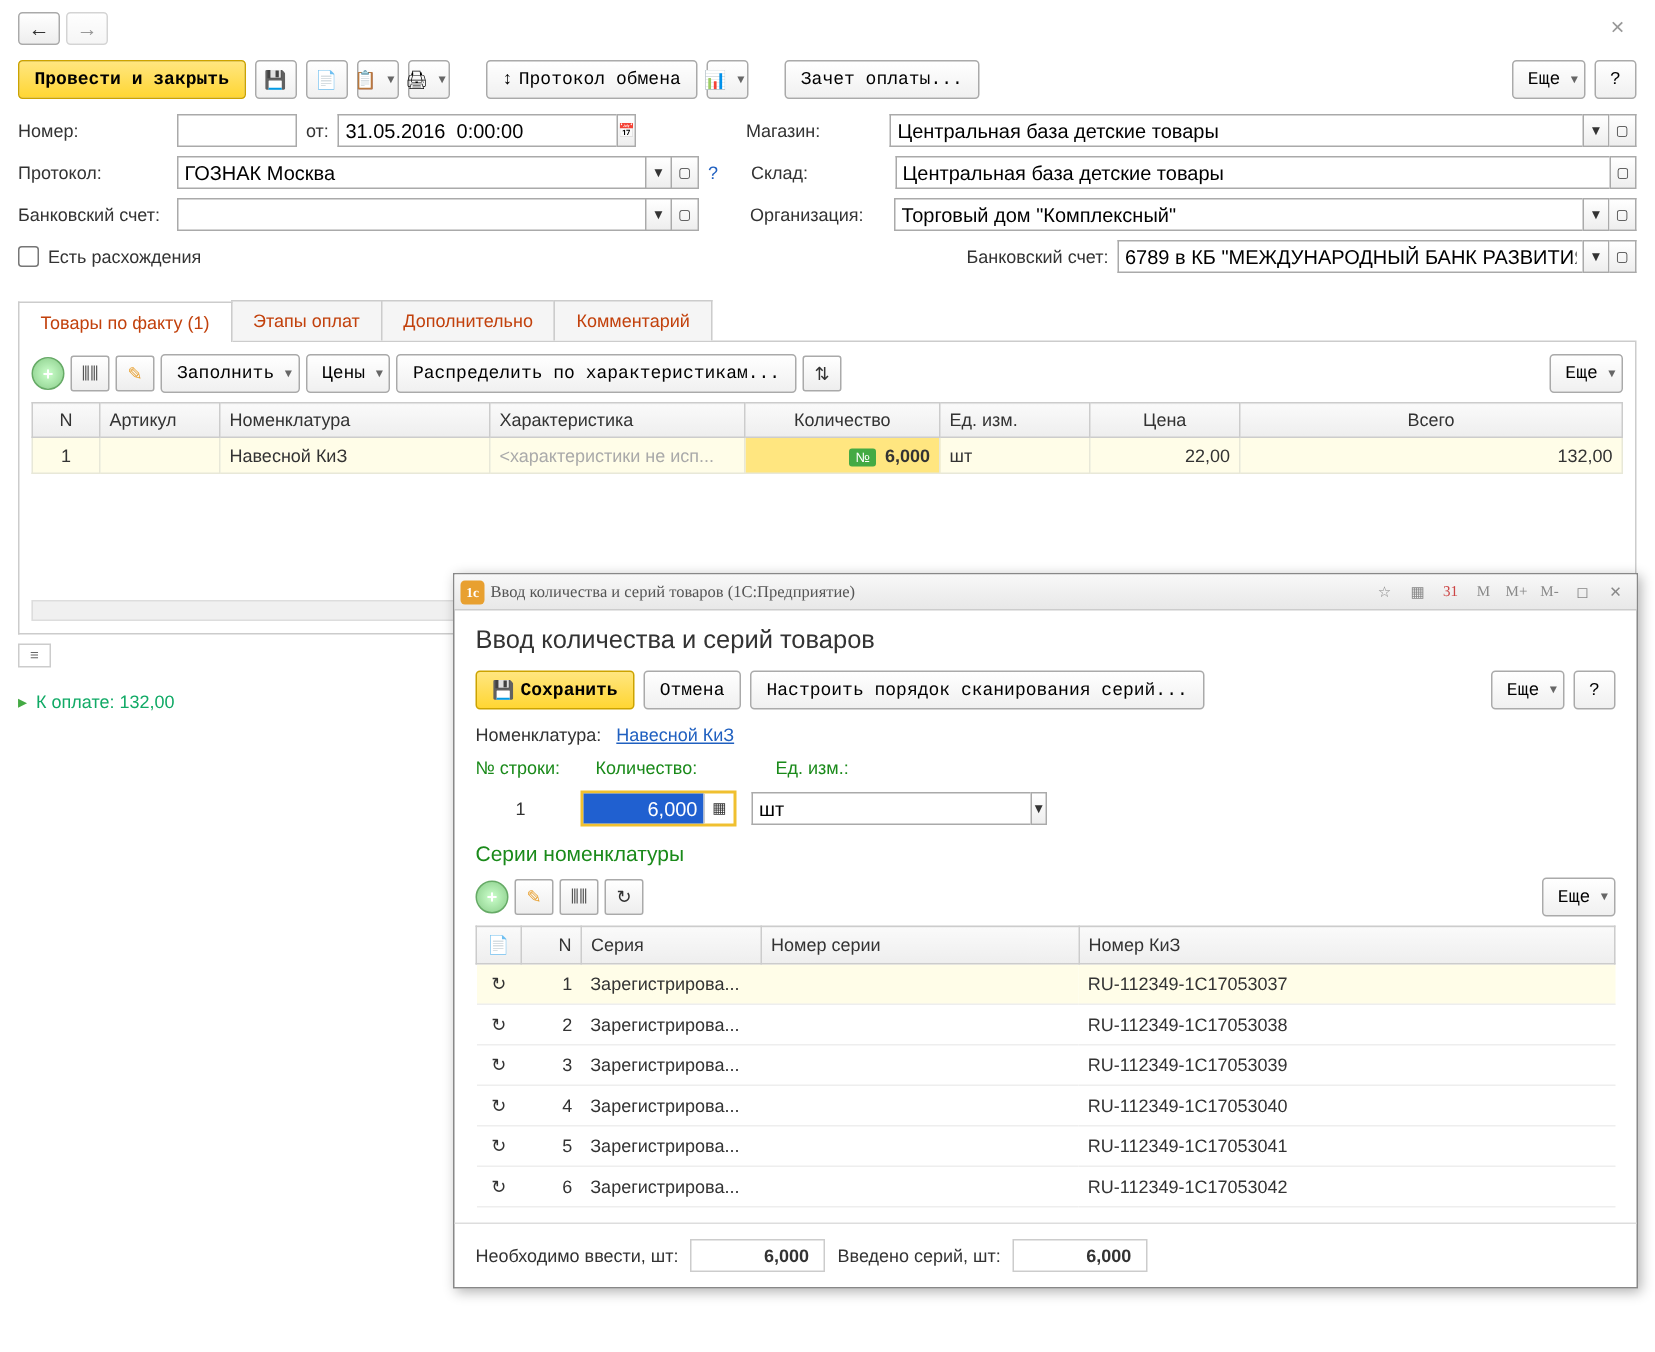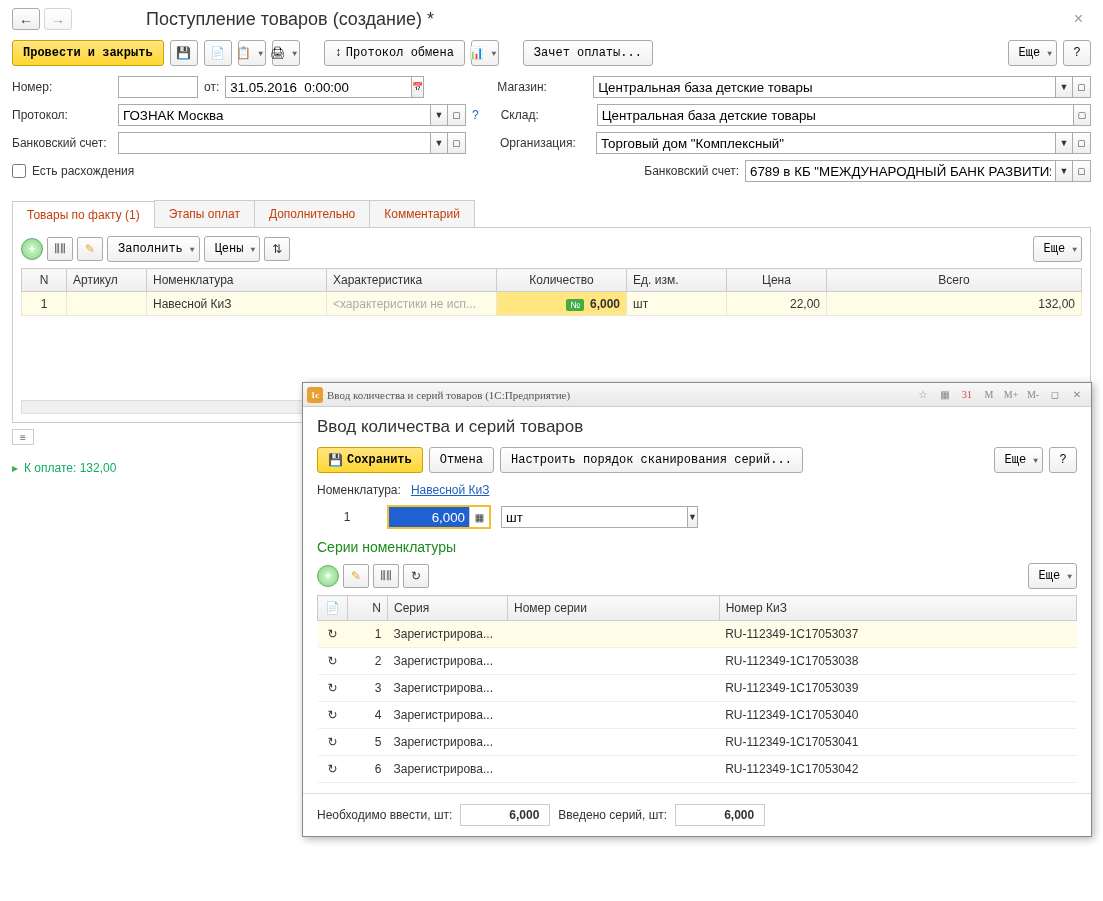--- a/index.html
+++ b/index.html
@@ -78,21 +78,20 @@
 </style>
 </head>
 <body>
 
 
 
 
 <div class="toolbar-top">
   <div class="nav-btn">←</div>
   <div class="nav-btn" style="opacity:0.5">→</div>
-  <span class="page-title" style="margin-left:70px">Поступление товаров (создание) *</span>
   <span class="close-x">×</span>
 </div>
 
 
 <div class="main-toolbar">
   <button class="btn btn-yellow">Провести и закрыть</button>
   <button class="btn btn-icon">💾</button>
   <button class="btn btn-icon">📄</button>
   <button class="btn btn-icon btn-dd">📋<span class="dd-arr">▼</span></button>
   <button class="btn btn-icon btn-dd">🖨<span class="dd-arr">▼</span></button>
@@ -187,20 +186,21 @@
       </div>
     <div class="icon-btn pencil-icon">✎</div>
     <button class="btn btn-dd">
         <span>Заполнить</span>
         <span class="dd-arr">▼</span>
       </button>
     <button class="btn btn-dd">
         <span>Цены</span>
         <span class="dd-arr">▼</span>
       </button>
+    <button class="btn">Распределить по характеристикам...</button>
     <div class="icon-btn">⇅</div>
     <span class="spacer"></span>
     <button class="btn btn-dd">
         <span>Еще</span>
         <span class="dd-arr">▼</span>
       </button>
   </div>
   <table class="tbl">
     <thead>
         <tr>
@@ -264,20 +264,25 @@
           <span>Еще</span>
           <span class="dd-arr">▼</span>
         </button>
       <button class="btn btn-icon">?</button>
     </div>
     <div class="dlg-row">
       <span>Номенклатура:</span>
       <span class="link">Навесной КиЗ</span>
     </div>
     <div class="dlg-row">
+      <span class="green-lbl" style="width:70px">№ строки:</span>
+      <span class="green-lbl" style="width:110px">Количество:</span>
+      <span class="green-lbl">Ед. изм.:</span>
+    </div>
+    <div class="dlg-row">
       <span style="width:60px;text-align:center">1</span>
       <div class="qty-input-grp">
         <input style="background: rgb(32, 96, 208); color: rgb(255, 255, 255);" value="6,000">
         <div class="qty-calc">▦</div>
       </div>
       <div class="sel-grp" style="width:130px">
         <input class="finput" value="шт" style="">
         <div class="sel-btn">▼</div>
       </div>
     </div>

